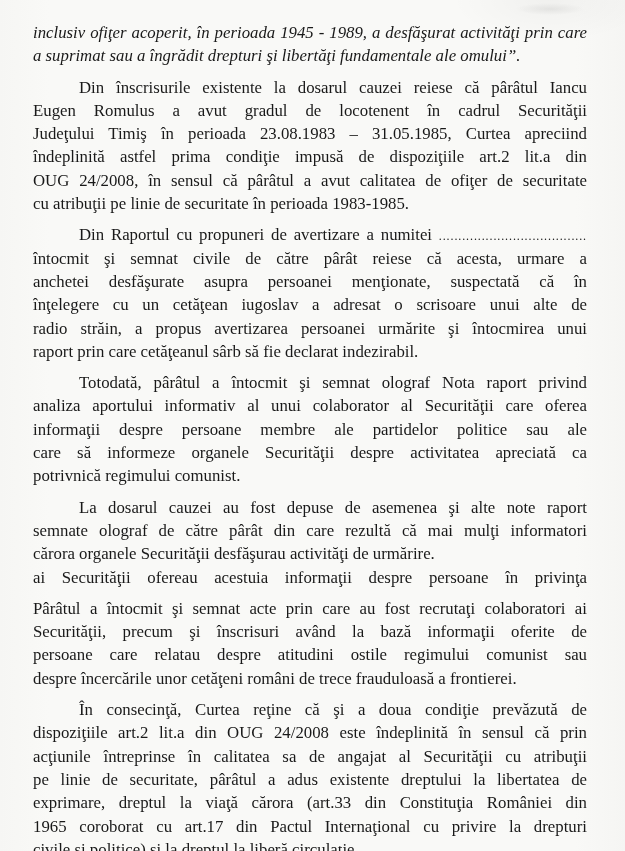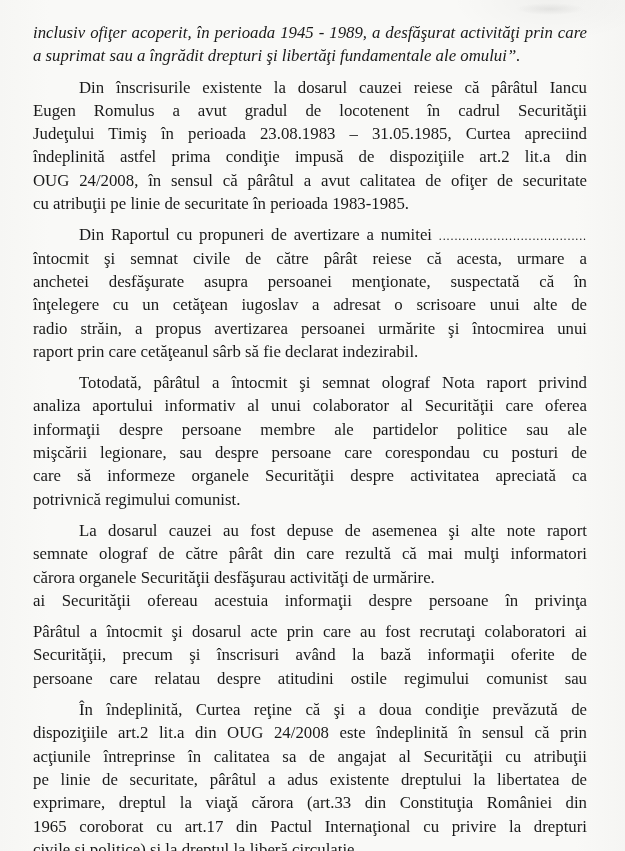--- a/index.html
+++ b/index.html
@@ -79,37 +79,37 @@
         <div class="line" style="">întocmit şi semnat civile de către pârât reiese că acesta, urmare a</div>
         <div class="line" style="">anchetei desfăşurate asupra persoanei menţionate, suspectată că în</div>
         <div class="line" style="">înţelegere cu un cetăţean iugoslav a adresat o scrisoare unui alte de</div>
         <div class="line" style="">radio străin, a propus avertizarea persoanei urmărite şi întocmirea unui</div>
         <div class="line plast" style="">raport prin care cetăţeanul sârb să fie declarat indezirabil.</div>
       </div>
       <div class="para indent">
         <div class="line first" style="">Totodată, pârâtul a întocmit şi semnat olograf Nota raport privind</div>
         <div class="line" style="">analiza aportului informativ al unui colaborator al Securităţii care oferea</div>
         <div class="line" style="">informaţii despre persoane membre ale partidelor politice sau ale</div>
-        <div class="line" style="">mişcării legionare, sau despre persoane care corespondau cu posturi de</div>
         <div class="line" style="">care să informeze organele Securităţii despre activitatea apreciată ca</div>
         <div class="line plast" style="">potrivnică regimului comunist.</div>
       </div>
       <div class="para indent">
         <div class="line first" style="">La dosarul cauzei au fost depuse de asemenea şi alte note raport</div>
         <div class="line" style="">semnate olograf de către pârât din care rezultă că mai mulţi informatori</div>
         <div class="line plast" style="">cărora organele Securităţii desfăşurau activităţi de urmărire.</div>
         <div class="line" style="">ai Securităţii ofereau acestuia informaţii despre persoane în privinţa</div>
       </div>
       <div class="para">
-        <div class="line first" style="">Pârâtul a întocmit şi dosarul acte prin care au fost recrutaţi colaboratori ai</div>
+        <div class="line first" style="">Pârâtul a întocmit şi semnat acte prin care au fost recrutaţi colaboratori ai</div>
         <div class="line" style="">Securităţii, precum şi înscrisuri având la bază informaţii oferite de</div>
         <div class="line" style="">persoane care relatau despre atitudini ostile regimului comunist sau</div>
+        <div class="line plast" style="">despre încercările unor cetăţeni români de trece frauduloasă a frontierei.</div>
       </div>
       <div class="para indent">
-        <div class="line first" style="">În îndeplinită, Curtea reţine că şi a doua condiţie prevăzută de</div>
+        <div class="line first" style="">În consecinţă, Curtea reţine că şi a doua condiţie prevăzută de</div>
         <div class="line" style="">dispoziţiile art.2 lit.a din OUG 24/2008 este îndeplinită în sensul că prin</div>
         <div class="line" style="">acţiunile întreprinse în calitatea sa de angajat al Securităţii cu atribuţii</div>
         <div class="line" style="">pe linie de securitate, pârâtul a adus existente dreptului la libertatea de</div>
         <div class="line" style="">exprimare, dreptul la viaţă cărora (art.33 din Constituţia României din</div>
         <div class="line" style="">1965 coroborat cu art.17 din Pactul Internaţional cu privire la drepturi</div>
         <div class="line plast" style="">civile şi politice) şi la dreptul la liberă circulaţie.</div>
       </div>
     </div>
 </div>
 

